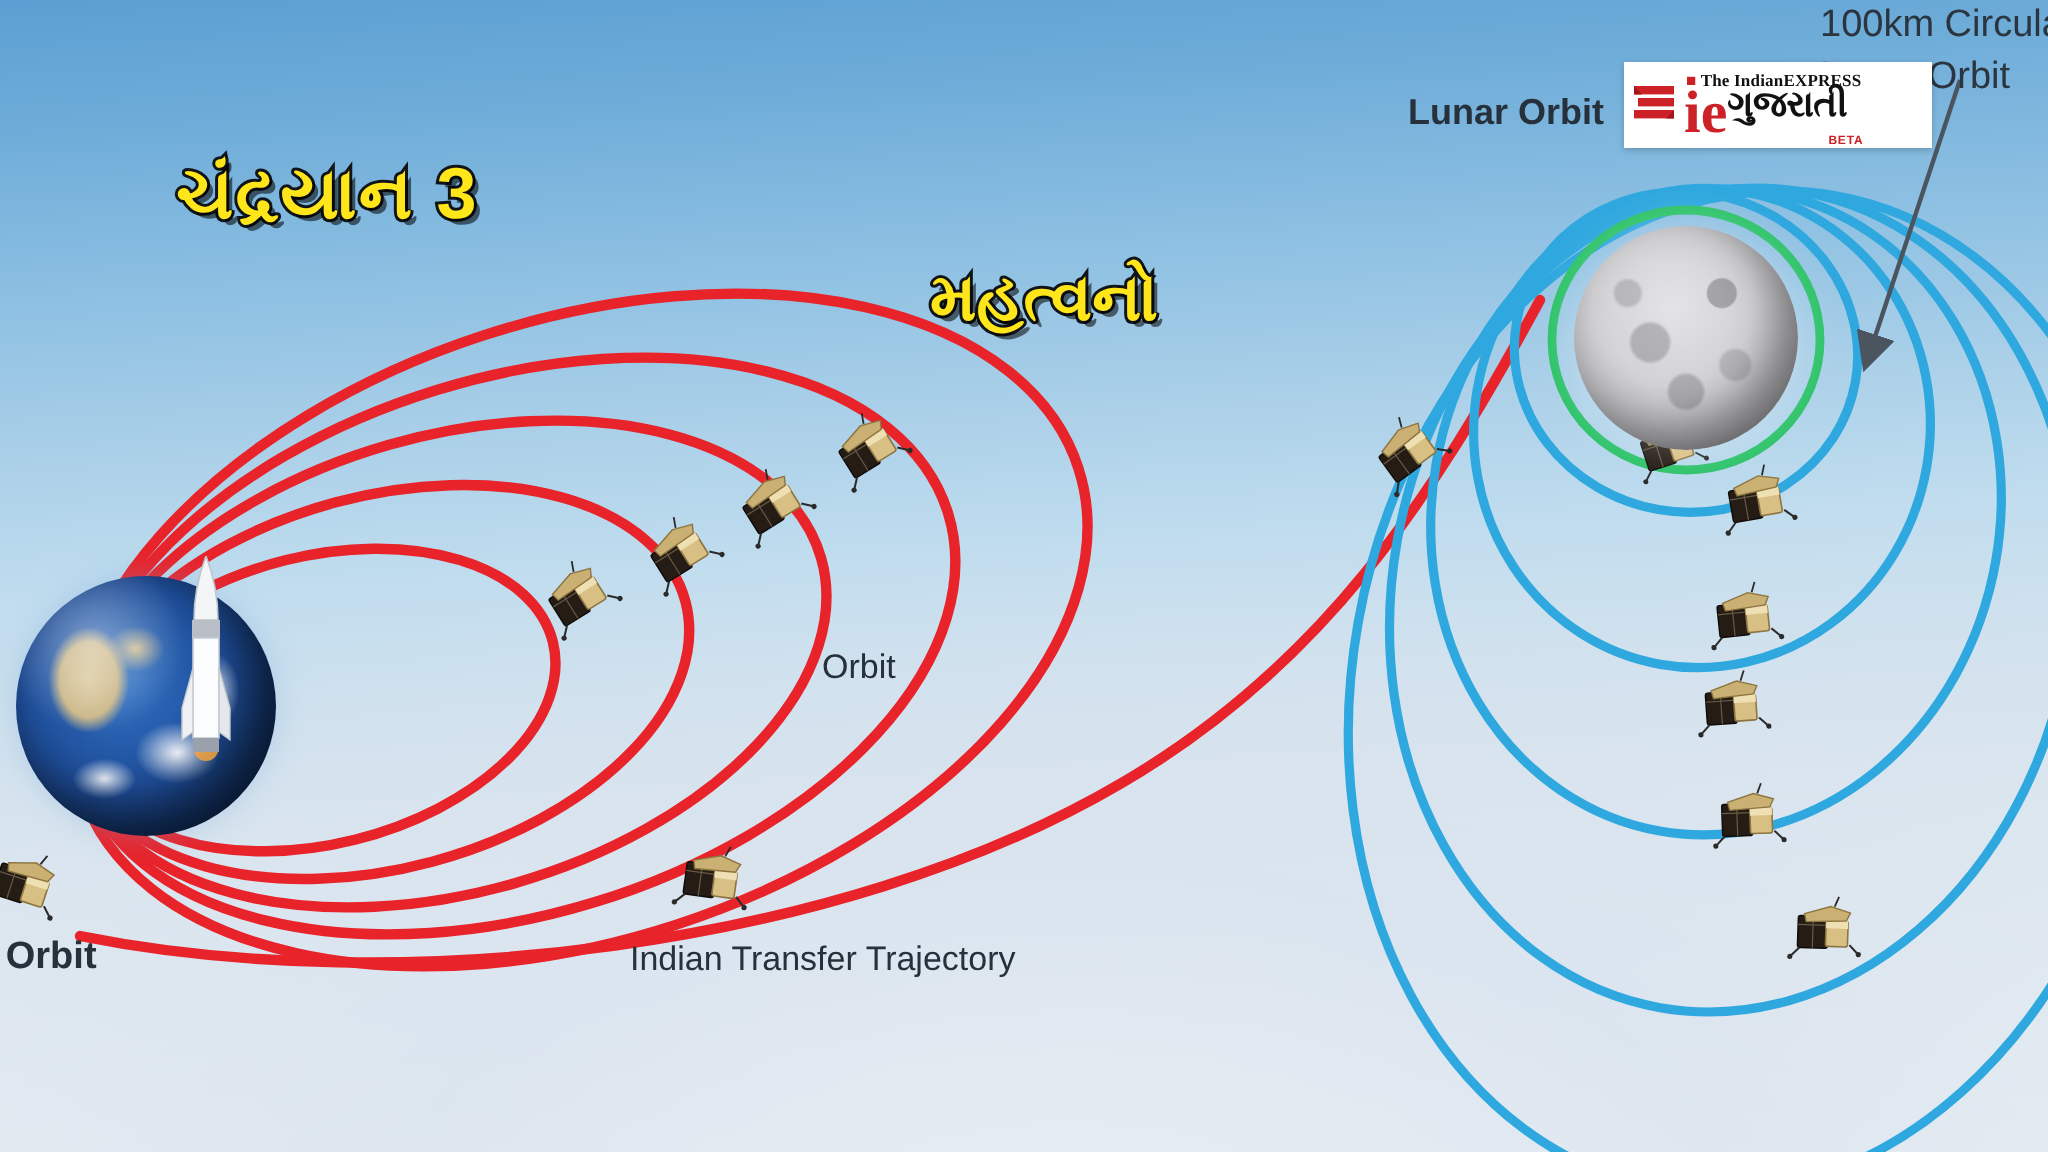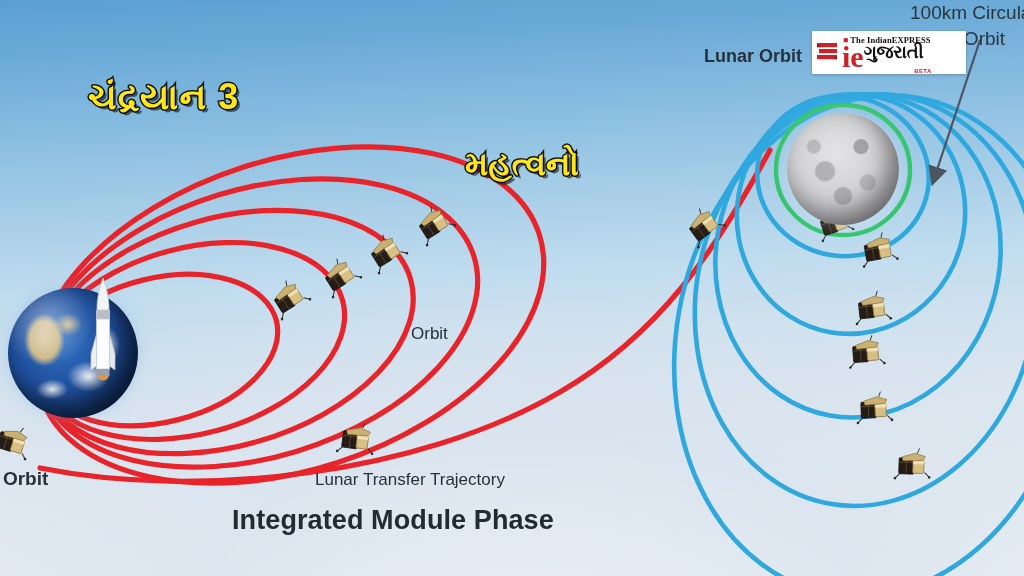--- a/index.html
+++ b/index.html
@@ -66,21 +66,21 @@
   .guj{
     position:absolute; color:#ffe61a; font-weight:700;
     font-family:"Liberation Sans","DejaVu Sans",sans-serif;
     -webkit-text-stroke:3px #111418;
     paint-order:stroke fill;
     text-shadow: 3px 3px 0 rgba(0,0,0,.55);
     white-space:nowrap;
   }
   #title-main{ left:88px; top:40px; font-size:36px; letter-spacing:1px;margin-top:36px; }
   #sub-line1{ left:428px; top:99px; font-size:33px; }
-  #sub-line2{ left:465px; top:145px; font-size:33px; }
+  #sub-line2{ left:465px; top:130px; font-size:33px; }
 
   
   #logo{
     position:absolute; left:812px; top:31px; width:154px; height:43px;
     background:#ffffff; display:flex; align-items:center; padding:3px 5px 2px 5px;
     box-shadow:0 1px 3px rgba(0,0,0,.22);
   }
   #logo .glyph{ width:22px; height:26px; flex:0 0 auto; margin-right:3px; }
   #logo .right{ display:flex; flex-direction:column; line-height:1; position:relative; }
   #logo .tie{
@@ -188,23 +188,22 @@
     <rect x="6.5" y="91" width="13" height="7" fill="#9aa1aa"></rect>
     <path d="M7 98 C9 104 17 104 19 98 Z" fill="#f0a13c" opacity=".85"></path>
   </svg>
 
   <div class="moon"></div>
 
   <div class="lbl" id="lbl-earth-orbit">h Orbit</div>
 
   <div class="lbl" id="lbl-ebns">Orbit</div>
 
-  <div class="lbl" id="lbl-ltt">Lunar Transfer Trajectory</div>
-
-  <div class="lbl" id="lbl-imp">Integrated Module Phase</div>
+  <div class="lbl" id="lbl-ltt">Indian Transfer Trajectory</div>
+
 
   <div class="lbl" id="lbl-lunar-orbit">Lunar Orbit</div>
 
   <div class="lbl" id="lbl-circ" style="white-space:pre;">100km Circular
 Lunar Orbit</div>
 
   <div class="guj" id="title-main">ચંદ્રયાન 3</div>
   <div class="guj" id="sub-line2">મહત્વનો</div>
 
   <div id="logo">

